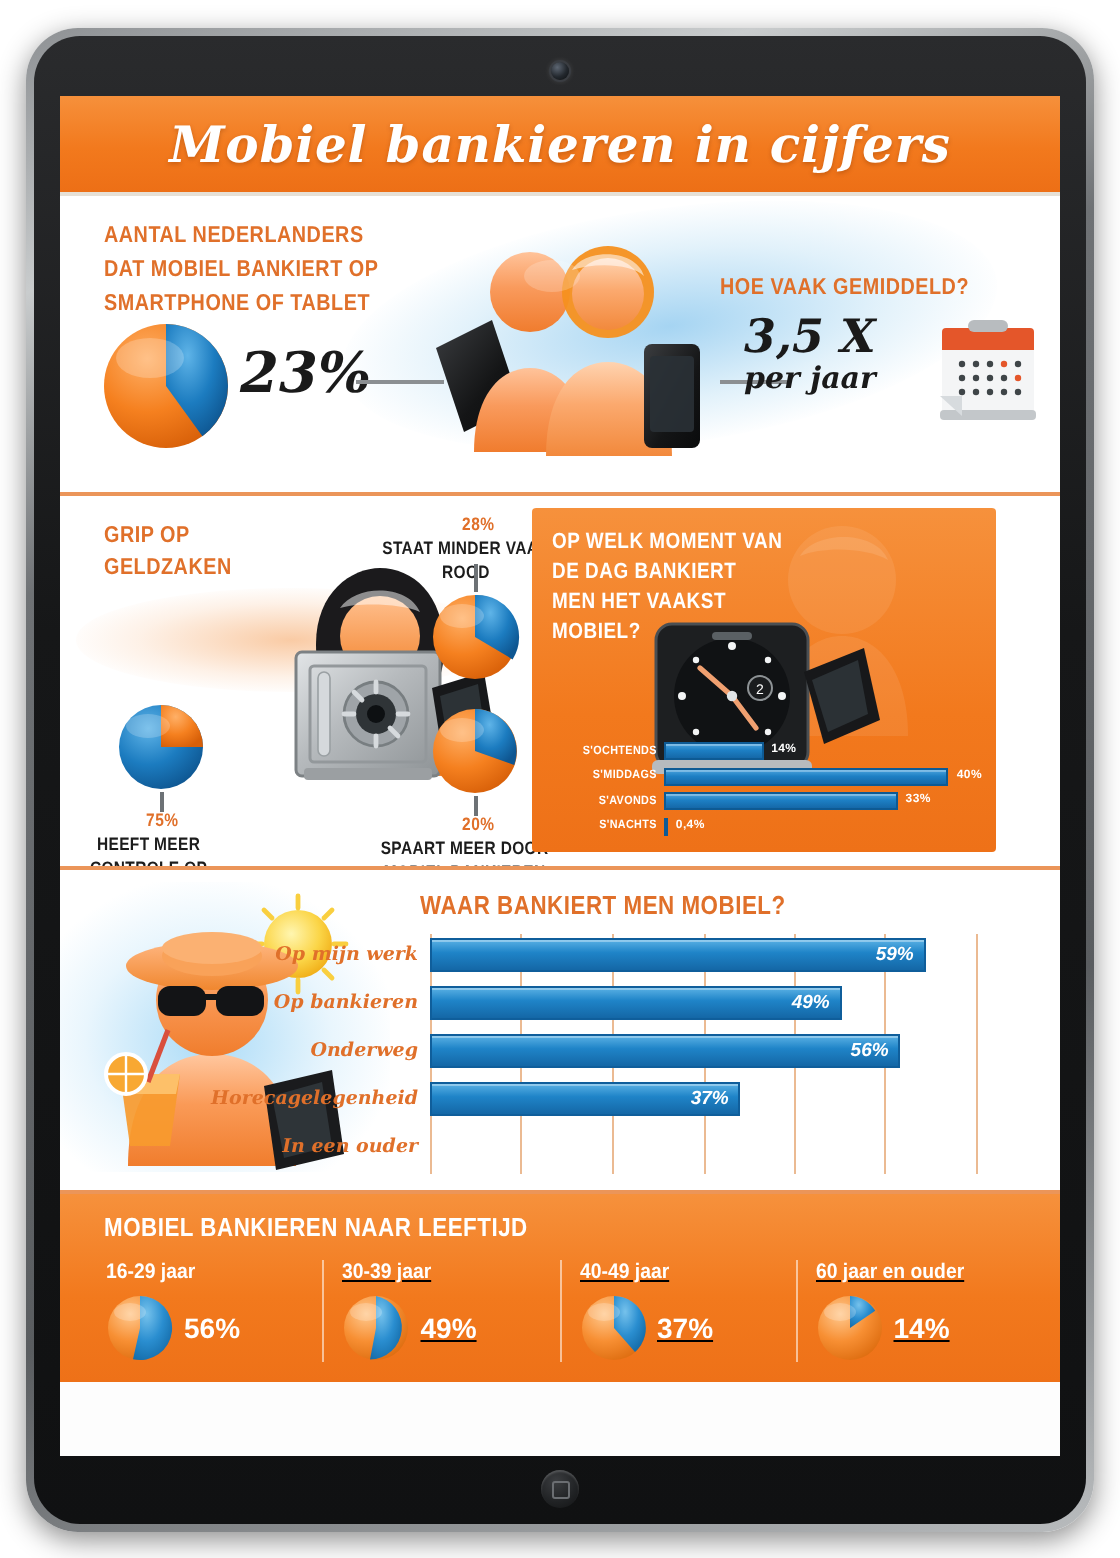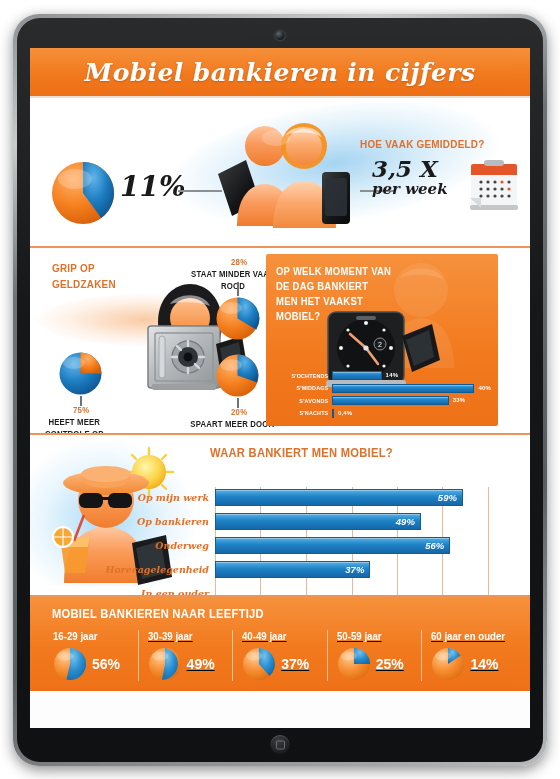--- a/index.html
+++ b/index.html
@@ -101,21 +101,21 @@
         border:1px solid #0d5a94;box-sizing:border-box;box-shadow:inset 0 1px 0 rgba(255,255,255,.3);}
   .tval{position:absolute;top:0;font-size:6px;font-weight:bold;color:#fff;line-height:9px;
         margin-left:4px;letter-spacing:.2px;}
 
   
   .s3{height:160px;position:relative;overflow:hidden;}
   .s3 .beachglow{position:absolute;left:0px;top:6px;width:165px;height:145px;
      background:radial-gradient(ellipse at 45% 55%,rgba(150,210,245,.8) 0%,rgba(200,232,250,.4) 48%,rgba(255,255,255,0) 74%);}
   .s3 .beach{position:absolute;left:16px;top:10px;}
   .s3 .ttl{position:absolute;left:180px;top:10px;font-size:13px;}
-  .s3 .chart{position:absolute;left:185px;top:32px;width:273px;height:120px;margin-top:20px;}
+  .s3 .chart{position:absolute;left:185px;top:32px;width:273px;height:120px;}
   .crow{position:relative;height:20px;margin-bottom:4px;display:flex;align-items:center;}
   .clab{position:absolute;right:100%;padding-right:6px;white-space:nowrap;
         font-family:"DejaVu Serif",serif;font-style:italic;font-weight:bold;
         font-size:9.5px;color:#e0702a;}
   .cbar{height:17px;background:linear-gradient(180deg,#59b0e4 0%,#1f84c8 42%,#1467a6 100%);
         border:1px solid #0f5e9b;box-sizing:border-box;position:relative;
         box-shadow:inset 0 1px 0 rgba(255,255,255,.35);}
   .cval{position:absolute;right:5px;top:0;line-height:15px;font-size:9.5px;font-weight:bold;color:#fff;font-style:italic;}
   .gridline{position:absolute;top:0;bottom:0;width:1px;background:#e4a36d;opacity:.75;}
 
@@ -145,20 +145,25 @@
 
     <div class="screen">
 
       <div class="hdr">
         <div class="hdr-title">Mobiel bankieren in cijfers</div>
       </div>
 
       <div class="panel s1">
         <div class="swoosh"></div>
 
+        <div class="ttl">
+          <div class="cap">AANTAL NEDERLANDERS</div>
+          <div class="cap">DAT MOBIEL BANKIERT OP</div>
+          <div class="cap">SMARTPHONE OF TABLET</div>
+        </div>
 
         <div class="pie-wrap">
           <svg width="66" height="66" viewBox="0 0 66 66">
             <defs>
               <radialGradient id="og1" cx="35%" cy="28%" r="78%">
                 <stop offset="0%" stop-color="#ffb067"></stop>
                     <stop offset="55%" stop-color="#f5801f"></stop>
                     <stop offset="100%" stop-color="#d75f08"></stop>
               </radialGradient>
               <radialGradient id="bg1" cx="35%" cy="28%" r="78%">
@@ -166,21 +171,21 @@
                     <stop offset="55%" stop-color="#1c7cc0"></stop>
                     <stop offset="100%" stop-color="#0e5691"></stop>
               </radialGradient>
             </defs>
             <circle cx="33" cy="33" r="31" fill="url(#og1)"></circle>
             <path d="M33 33 L33 2 A31 31 0 0 1 51.2 58.1 Z" fill="url(#bg1)"></path>
             <ellipse cx="25" cy="19" rx="17" ry="10" fill="#fff" opacity=".22"></ellipse>
           </svg>
         </div>
 
-        <div class="pct script">11%</div>
+        <div class="pct script">23%</div>
         <div class="lead"></div>
 
         <div class="people">
           <svg width="150" height="112" viewBox="0 0 150 112">
             <defs>
               <linearGradient id="av1" x1="0" y1="0" x2="0" y2="1">
                 <stop offset="0%" stop-color="#ffc39a"></stop>
                     <stop offset="45%" stop-color="#f99a5c"></stop>
                     <stop offset="100%" stop-color="#f07c2e"></stop>
               </linearGradient>
@@ -209,21 +214,21 @@
             <rect x="106" y="56" width="28" height="52" rx="4" fill="url(#ph1)"></rect>
             <rect x="109" y="62" width="22" height="38" rx="2" fill="#2a3136" opacity=".9"></rect>
             <ellipse cx="60" cy="22" rx="14" ry="8" fill="#fff" opacity=".2"></ellipse>
           </svg>
         </div>
 
         <div class="rlead"></div>
         <div class="rttl cap">HOE VAAK GEMIDDELD?</div>
         <div class="freq">
           <div class="script">3,5 X</div>
-          <div class="script" style="font-size:15px">per week</div>
+          <div class="script" style="font-size:15px">per jaar</div>
         </div>
 
         <div class="cal">
           <svg width="52" height="58" viewBox="0 0 52 58">
             <rect x="3" y="8" width="46" height="13" rx="2" fill="#e4562a"></rect>
             <rect x="3" y="19" width="46" height="31" fill="#f4f5f6"></rect>
             <rect x="16" y="4" width="20" height="6" rx="3" fill="#b8bcbf"></rect>
             <rect x="2" y="49" width="48" height="5" rx="2" fill="#c3c7ca"></rect>
             <g fill="#3f4548">
               <circle cx="13" cy="26" r="1.6"></circle>
@@ -562,31 +567,20 @@
             <div class="arow">
               <svg width="34" height="34" viewBox="0 0 34 34">
                 <circle cx="17" cy="17" r="16" fill="url(#og2)"></circle>
                 <path d="M17 17 L17 1 A16 16 0 0 1 27.5 29.0 Z" fill="url(#bg2)"></path>
                 <ellipse cx="12" cy="9" rx="8" ry="4.5" fill="#fff" opacity=".22"></ellipse>
               </svg>
               <span class="aval">37%</span>
             </div>
           </div>
 
-          <div class="age">
-            <div class="alabel">50-59 jaar</div>
-            <div class="arow">
-              <svg width="34" height="34" viewBox="0 0 34 34">
-                <circle cx="17" cy="17" r="16" fill="url(#og2)"></circle>
-                <path d="M17 17 L17 1 A16 16 0 0 1 33 17 Z" fill="url(#bg2)"></path>
-                <ellipse cx="12" cy="9" rx="8" ry="4.5" fill="#fff" opacity=".22"></ellipse>
-              </svg>
-              <span class="aval">25%</span>
-            </div>
-          </div>
 
           <div class="age">
             <div class="alabel">60 jaar en ouder</div>
             <div class="arow">
               <svg width="34" height="34" viewBox="0 0 34 34">
                 <circle cx="17" cy="17" r="16" fill="url(#og2)"></circle>
                 <path d="M17 17 L17 1 A16 16 0 0 1 29.6 8.4 Z" fill="url(#bg2)"></path>
                 <ellipse cx="12" cy="9" rx="8" ry="4.5" fill="#fff" opacity=".22"></ellipse>
               </svg>
               <span class="aval">14%</span>

